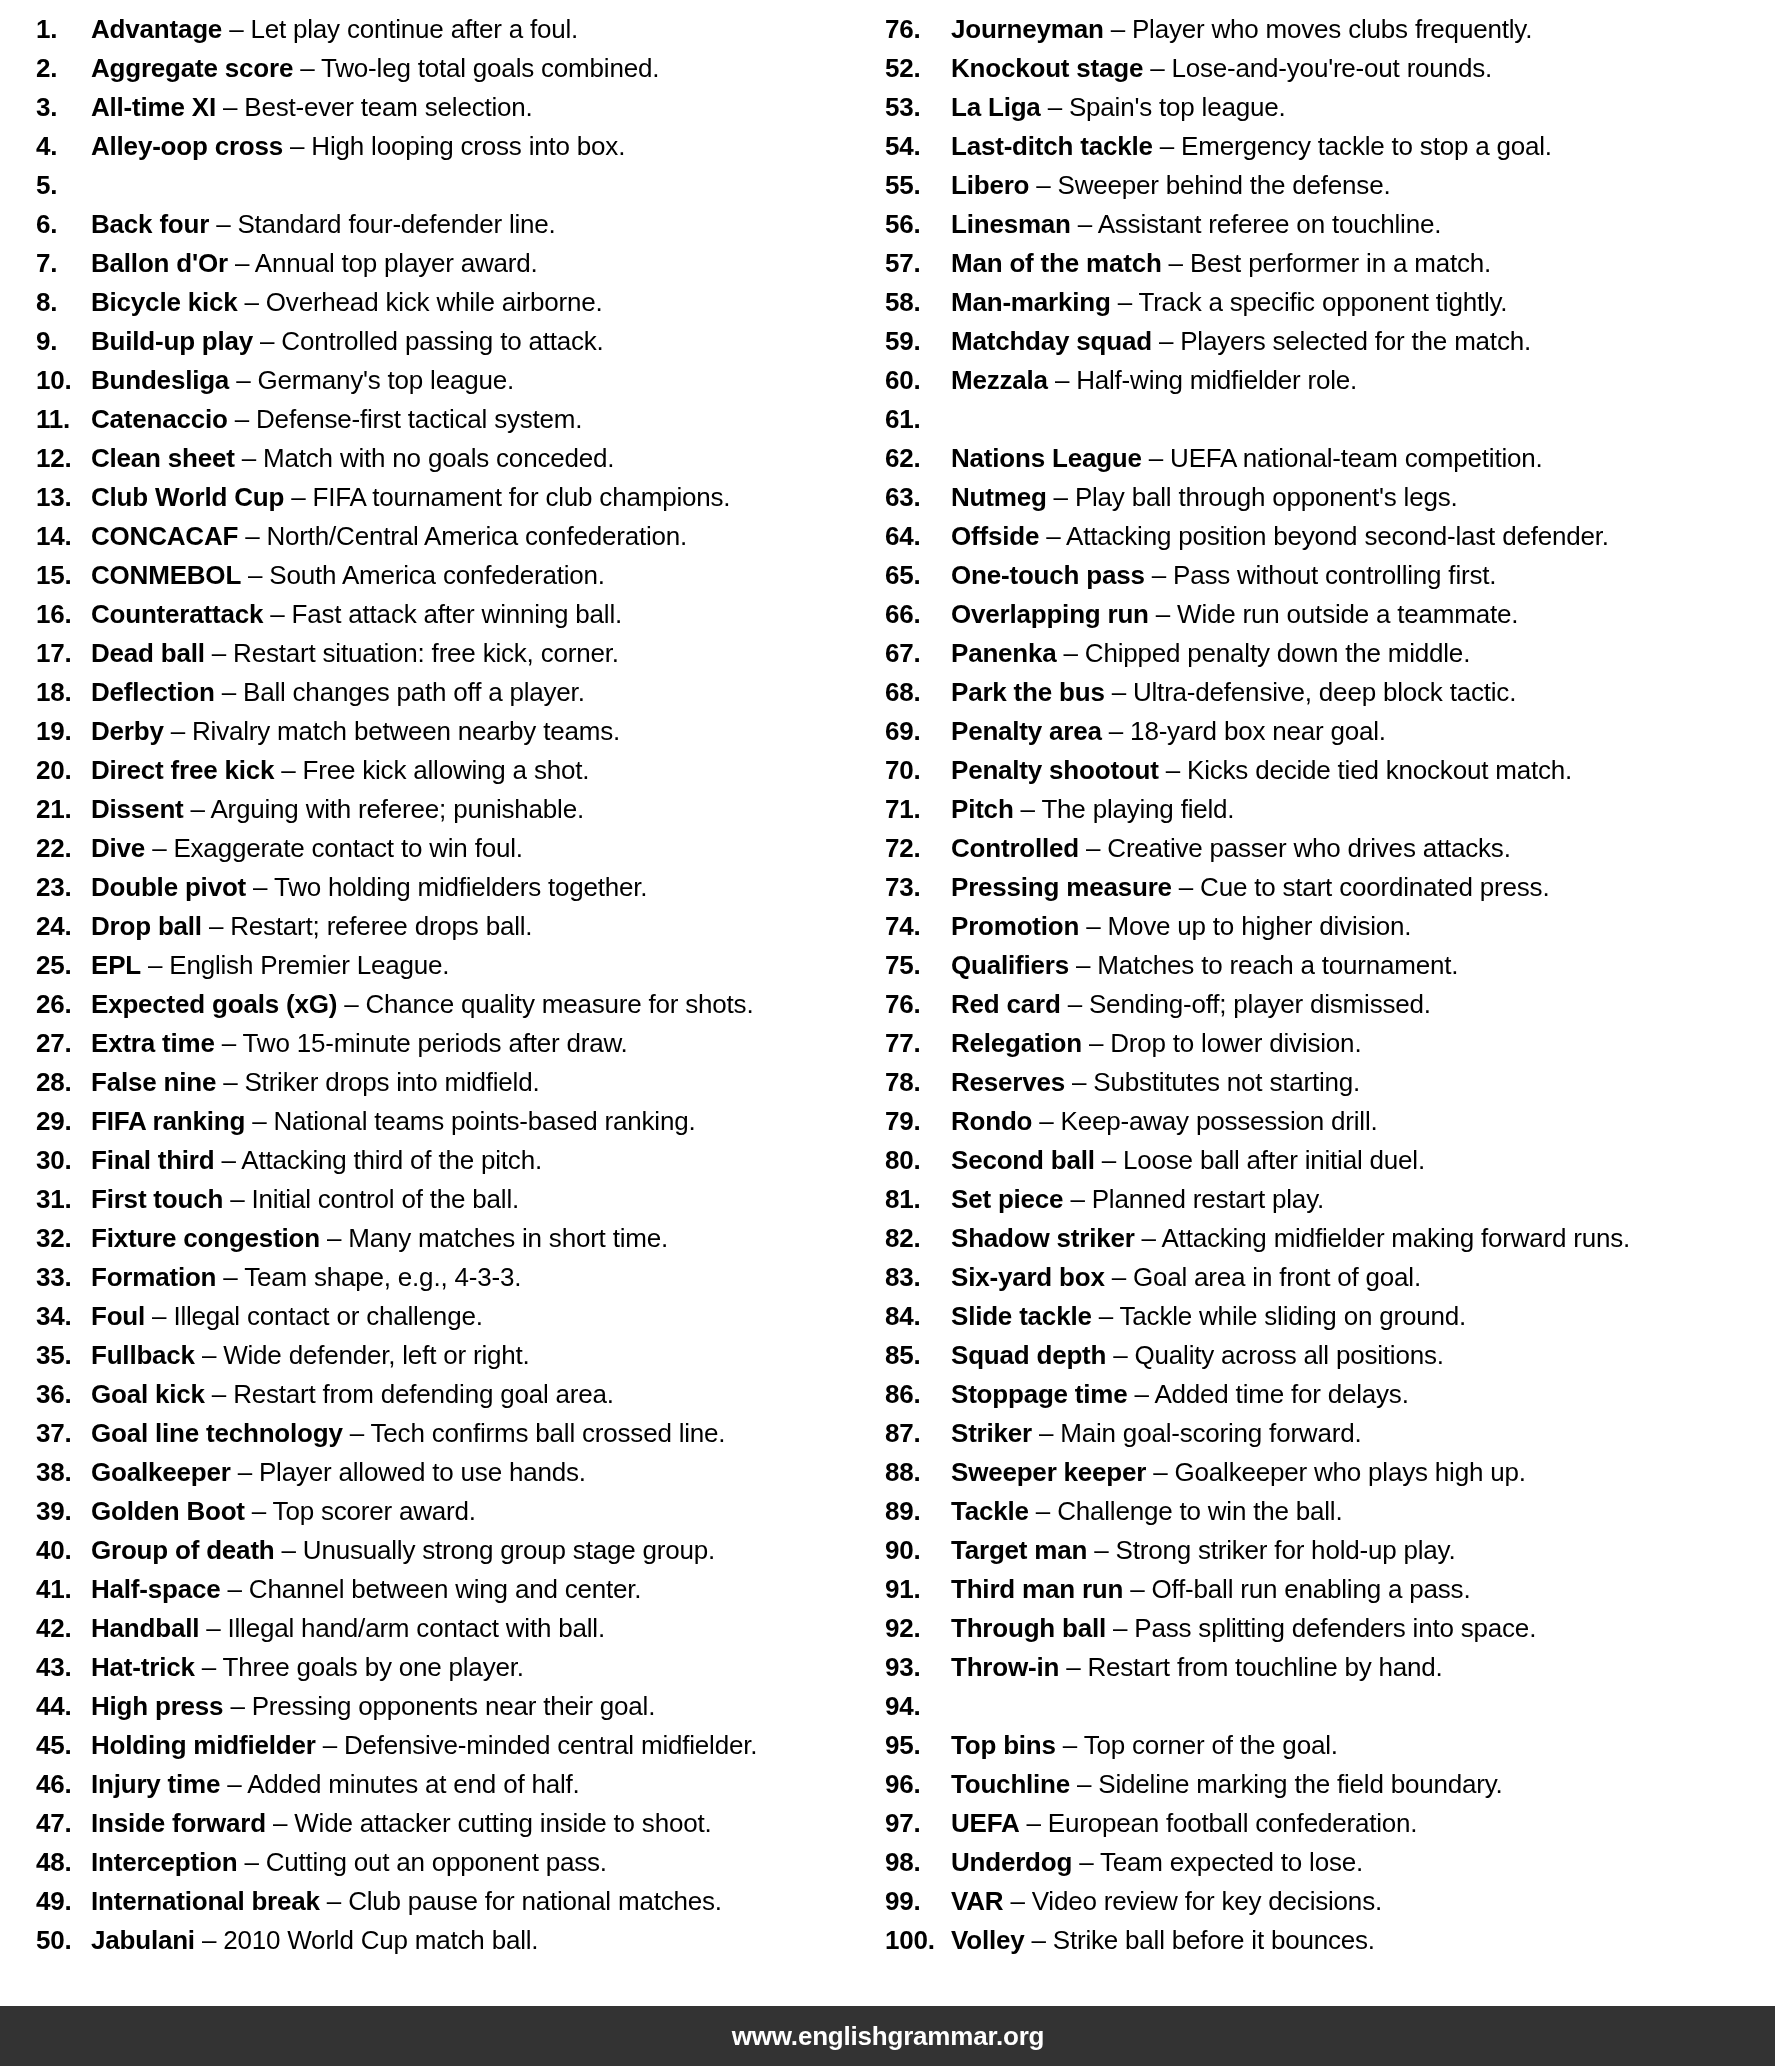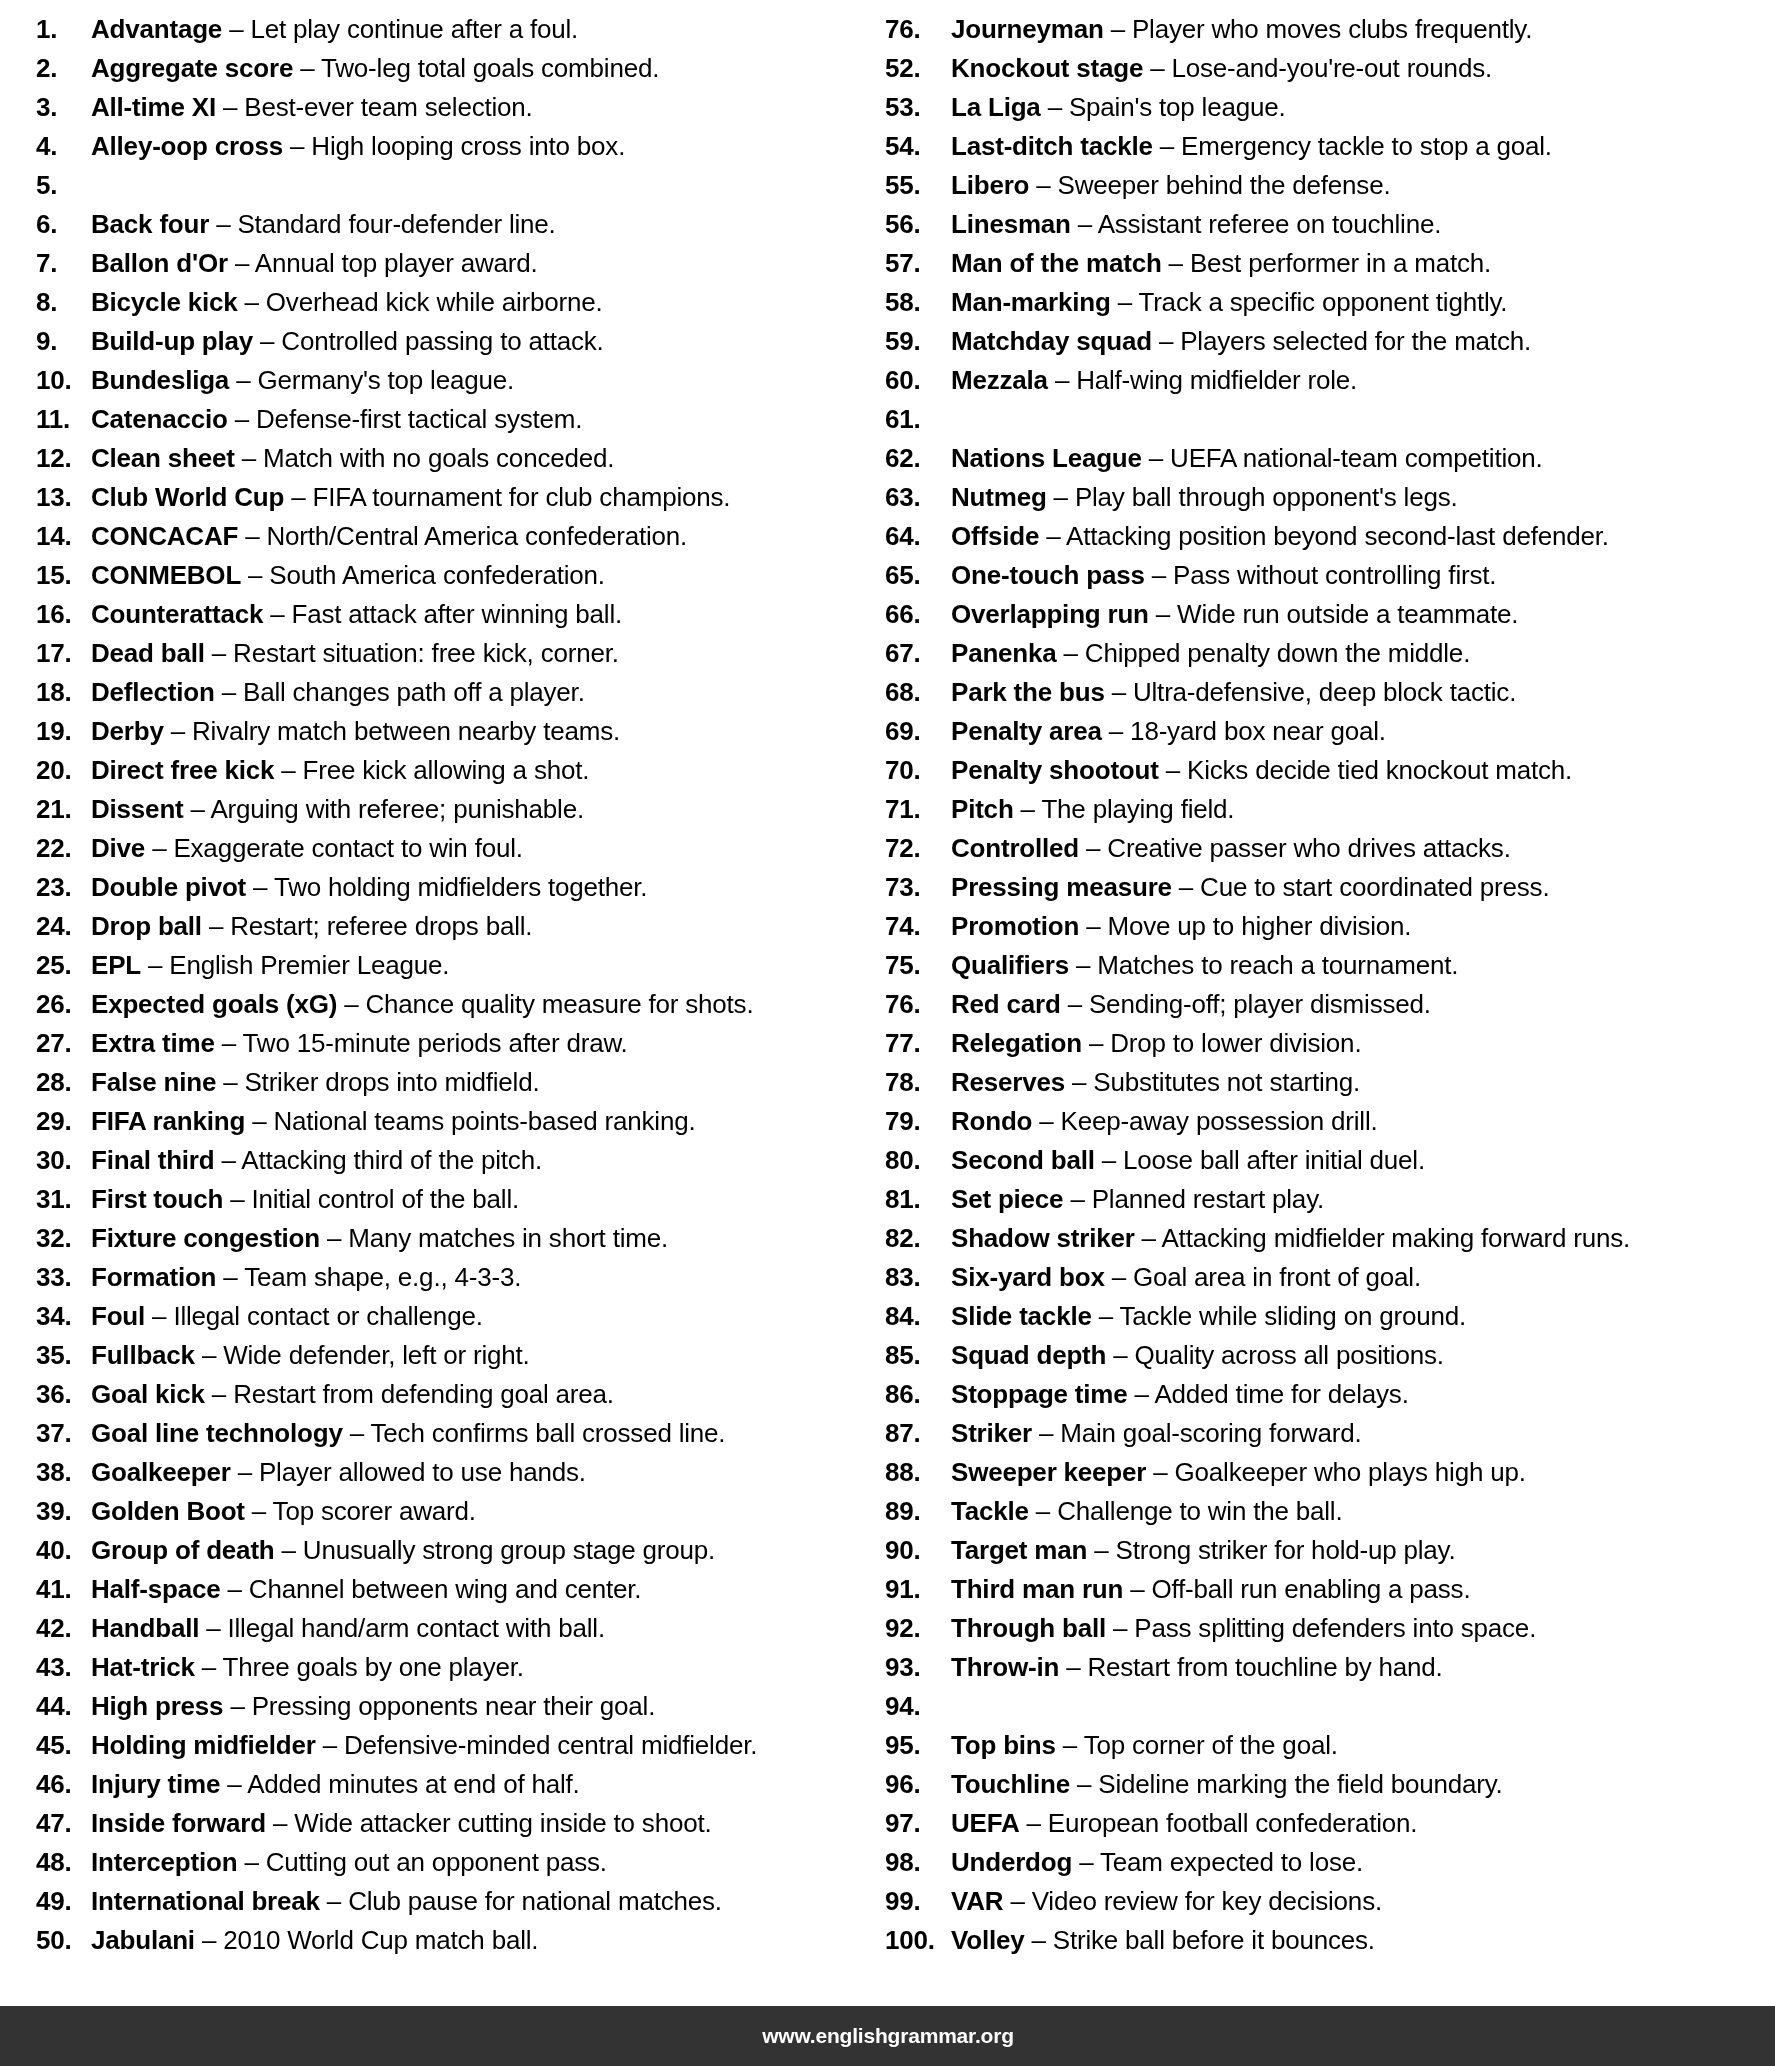--- a/index.html
+++ b/index.html
@@ -47,21 +47,21 @@
     bottom: 0;
     width: 100%;
     height: 60px;
     background: #333333;
     display: flex;
     align-items: center;
     justify-content: center;
   }
   .footer-bar span {
     color: #ffffff;
-    font-size: 21px;
+    font-size: 26px;
     font-weight: bold;
     letter-spacing: -0.2px;
   }
 </style>
 </head>
 <body style="background: rgb(255, 255, 255); color: rgb(0, 0, 0);">
 
 <div class="page">
   <div class="columns">
     <div class="col col-left">

